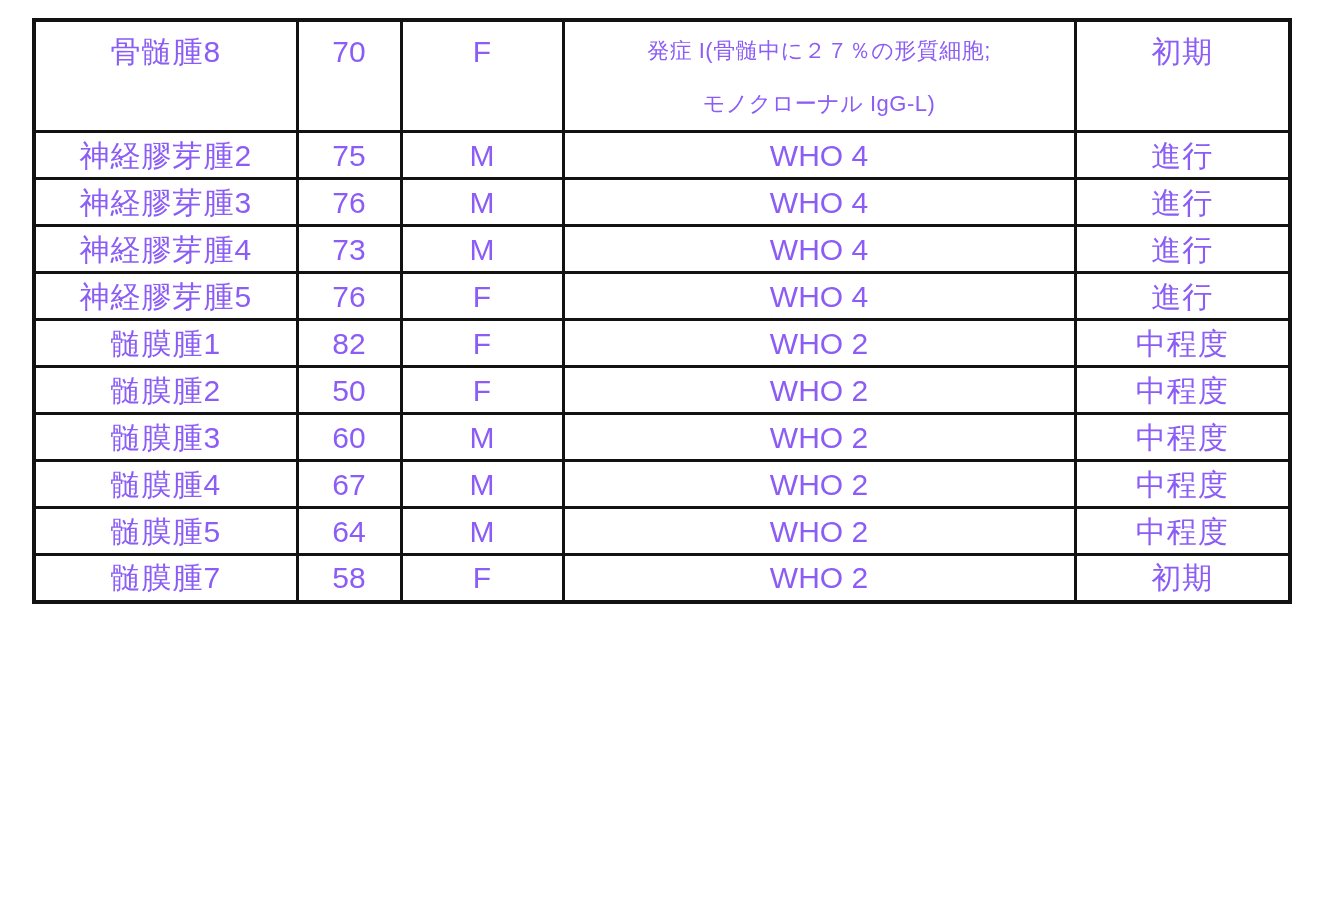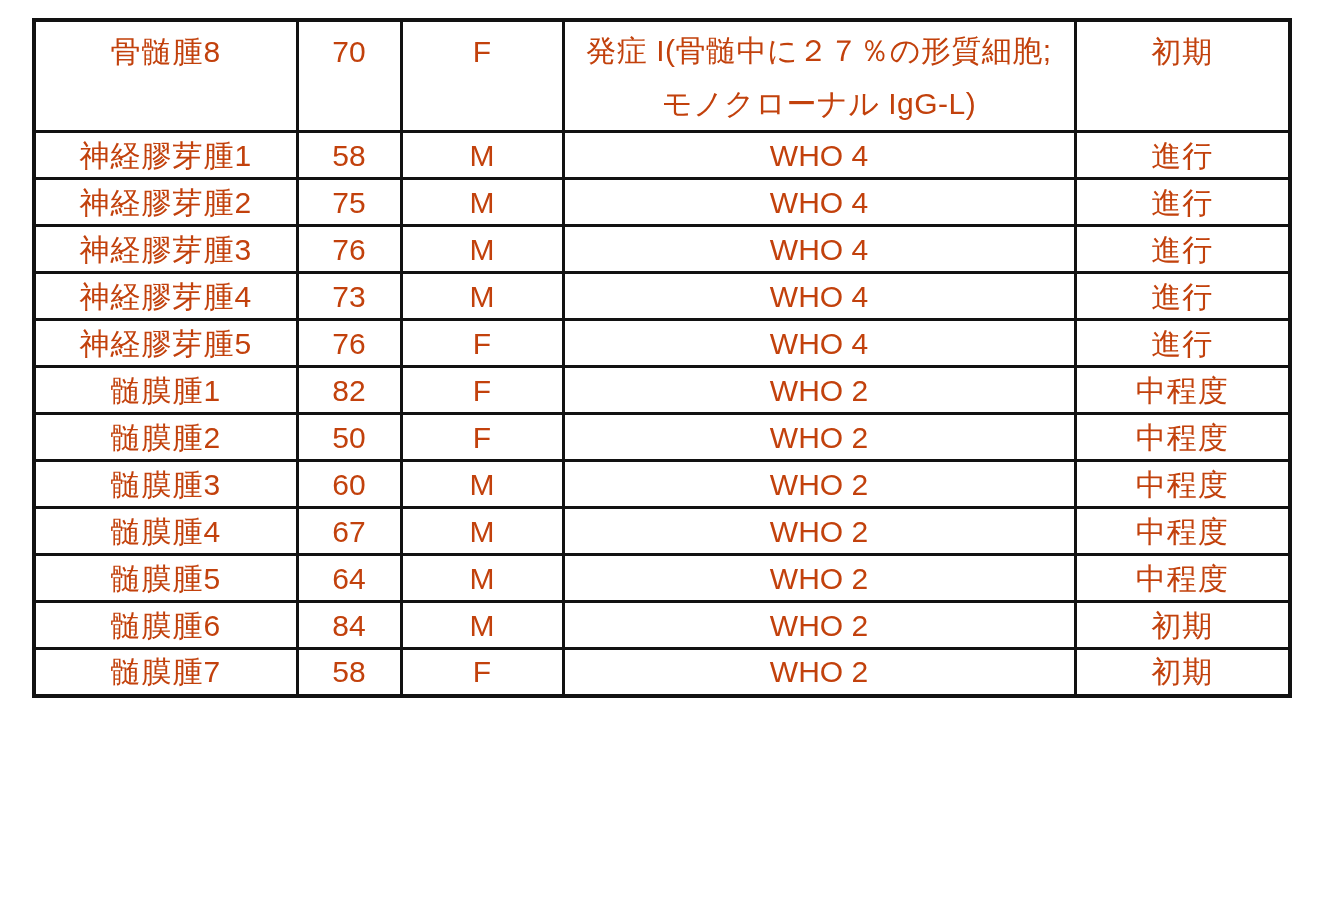--- a/index.html
+++ b/index.html
@@ -9,21 +9,21 @@
     width: 1338px;
     height: 897px;
     overflow: hidden;
   }
   .page {
     position: relative;
     width: 1338px;
     height: 897px;
     background: #ffffff;
     font-family: "Liberation Sans", "DejaVu Sans", sans-serif;
-    color: #c2410c;
+    color: #8b5cf6;
   }
   table.patient-table {
     position: absolute;
     left: 32px;
     top: 18px;
     width: 1256px;
     border-collapse: collapse;
     table-layout: fixed;
     border: 4px solid #121212;
   }
@@ -44,21 +44,21 @@
     padding-top: 13px;
   }
   td.col-name {
     text-align: left;
     padding-left: 12px;
     letter-spacing: 1px;
   }
   td.col-age, td.col-sex { font-size: 33px; }
   td.col-diagnosis { font-size: 33px; }
   tr.row.tall td.col-diagnosis {
-    font-size: 30px;
+    font-size: 22px;
     white-space: pre-line;
     line-height: 53px;
     padding-top: 2px;
     letter-spacing: 0.5px;
   }
   td.col-stage { letter-spacing: 1px; }
 </style>
 </head>
 <body>
 
@@ -72,27 +72,20 @@
       <col style="width:215px">
     </colgroup>
     <tbody>
         <tr class="row tall">
           <td class="col-name">骨髄腫8</td>
           <td class="col-age">70</td>
           <td class="col-sex">F</td>
           <td class="col-diagnosis">発症 I(骨髄中に２７％の形質細胞;
 モノクローナル IgG-L)</td>
           <td class="col-stage">初期</td>
-        </tr>
-        <tr class="row">
-          <td class="col-name">神経膠芽腫1</td>
-          <td class="col-age">58</td>
-          <td class="col-sex">M</td>
-          <td class="col-diagnosis">WHO 4</td>
-          <td class="col-stage">進行</td>
         </tr>
         <tr class="row">
           <td class="col-name">神経膠芽腫2</td>
           <td class="col-age">75</td>
           <td class="col-sex">M</td>
           <td class="col-diagnosis">WHO 4</td>
           <td class="col-stage">進行</td>
         </tr>
         <tr class="row">
           <td class="col-name">神経膠芽腫3</td>
@@ -144,27 +137,20 @@
           <td class="col-stage">中程度</td>
         </tr>
         <tr class="row">
           <td class="col-name">髄膜腫5</td>
           <td class="col-age">64</td>
           <td class="col-sex">M</td>
           <td class="col-diagnosis">WHO 2</td>
           <td class="col-stage">中程度</td>
         </tr>
         <tr class="row">
-          <td class="col-name">髄膜腫6</td>
-          <td class="col-age">84</td>
-          <td class="col-sex">M</td>
-          <td class="col-diagnosis">WHO 2</td>
-          <td class="col-stage">初期</td>
-        </tr>
-        <tr class="row">
           <td class="col-name">髄膜腫7</td>
           <td class="col-age">58</td>
           <td class="col-sex">F</td>
           <td class="col-diagnosis">WHO 2</td>
           <td class="col-stage">初期</td>
         </tr>
       </tbody>
   </table>
 </div>
 

